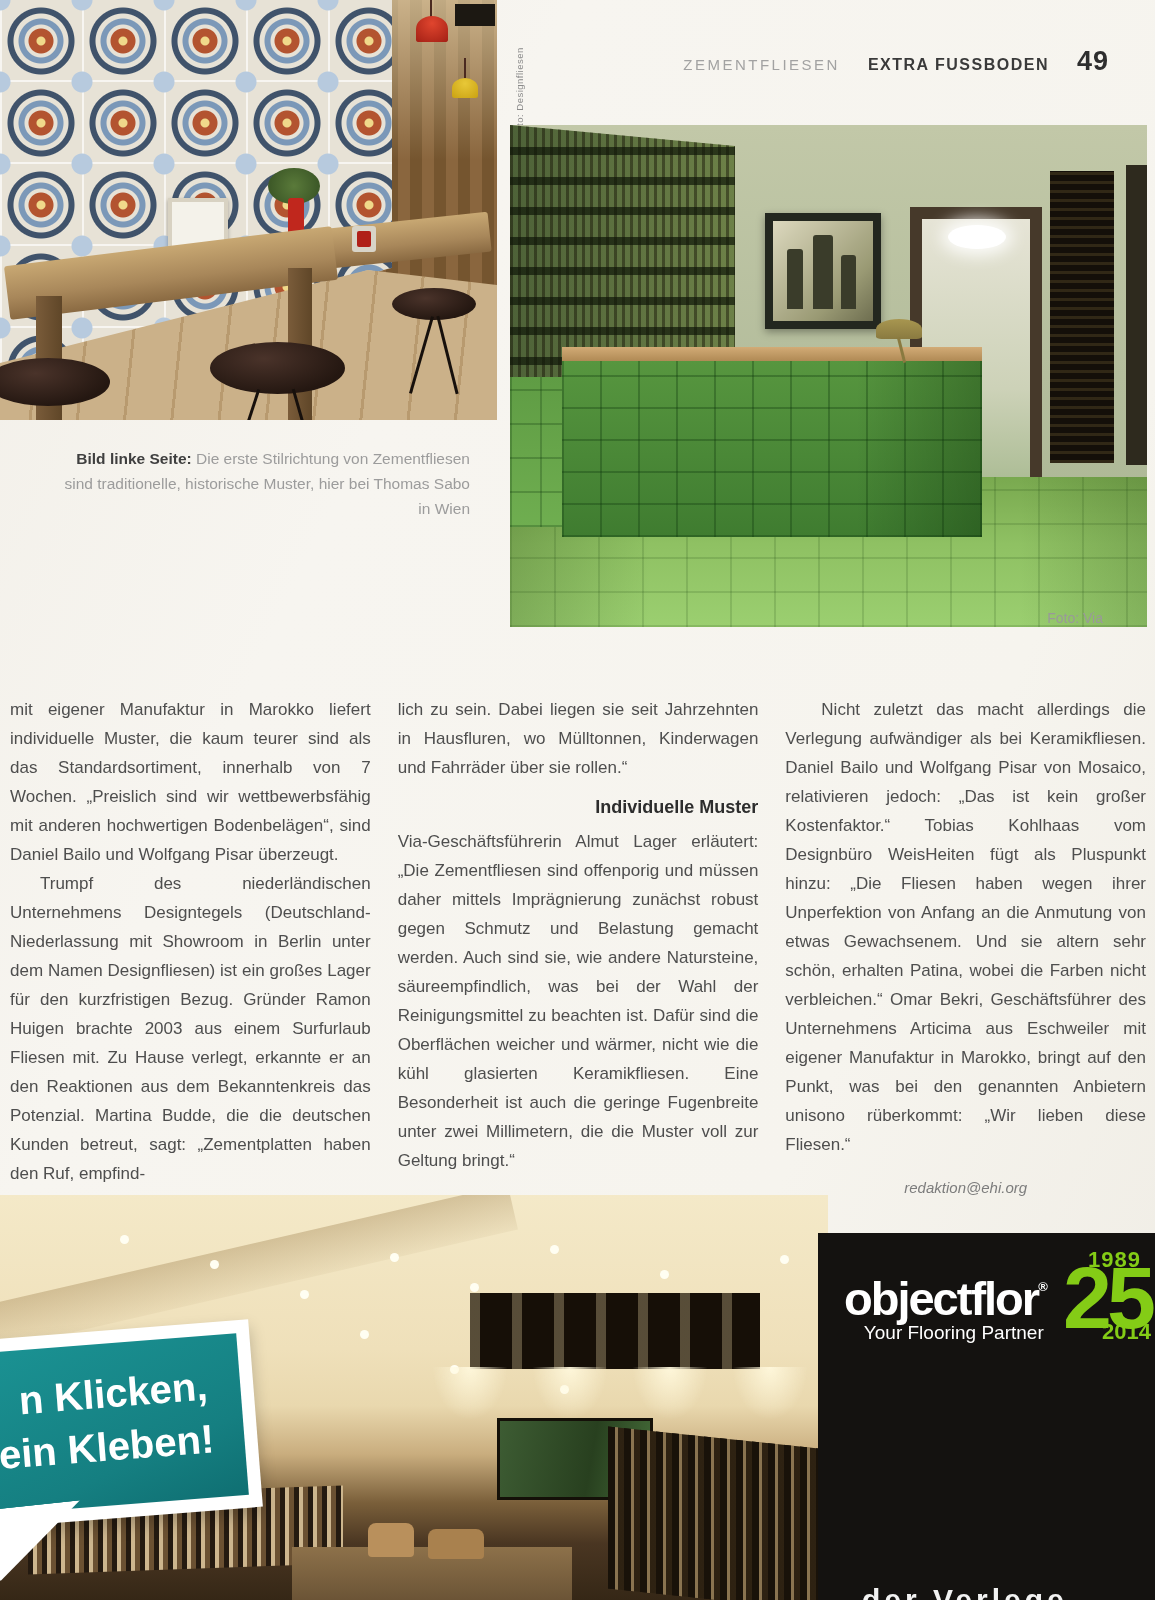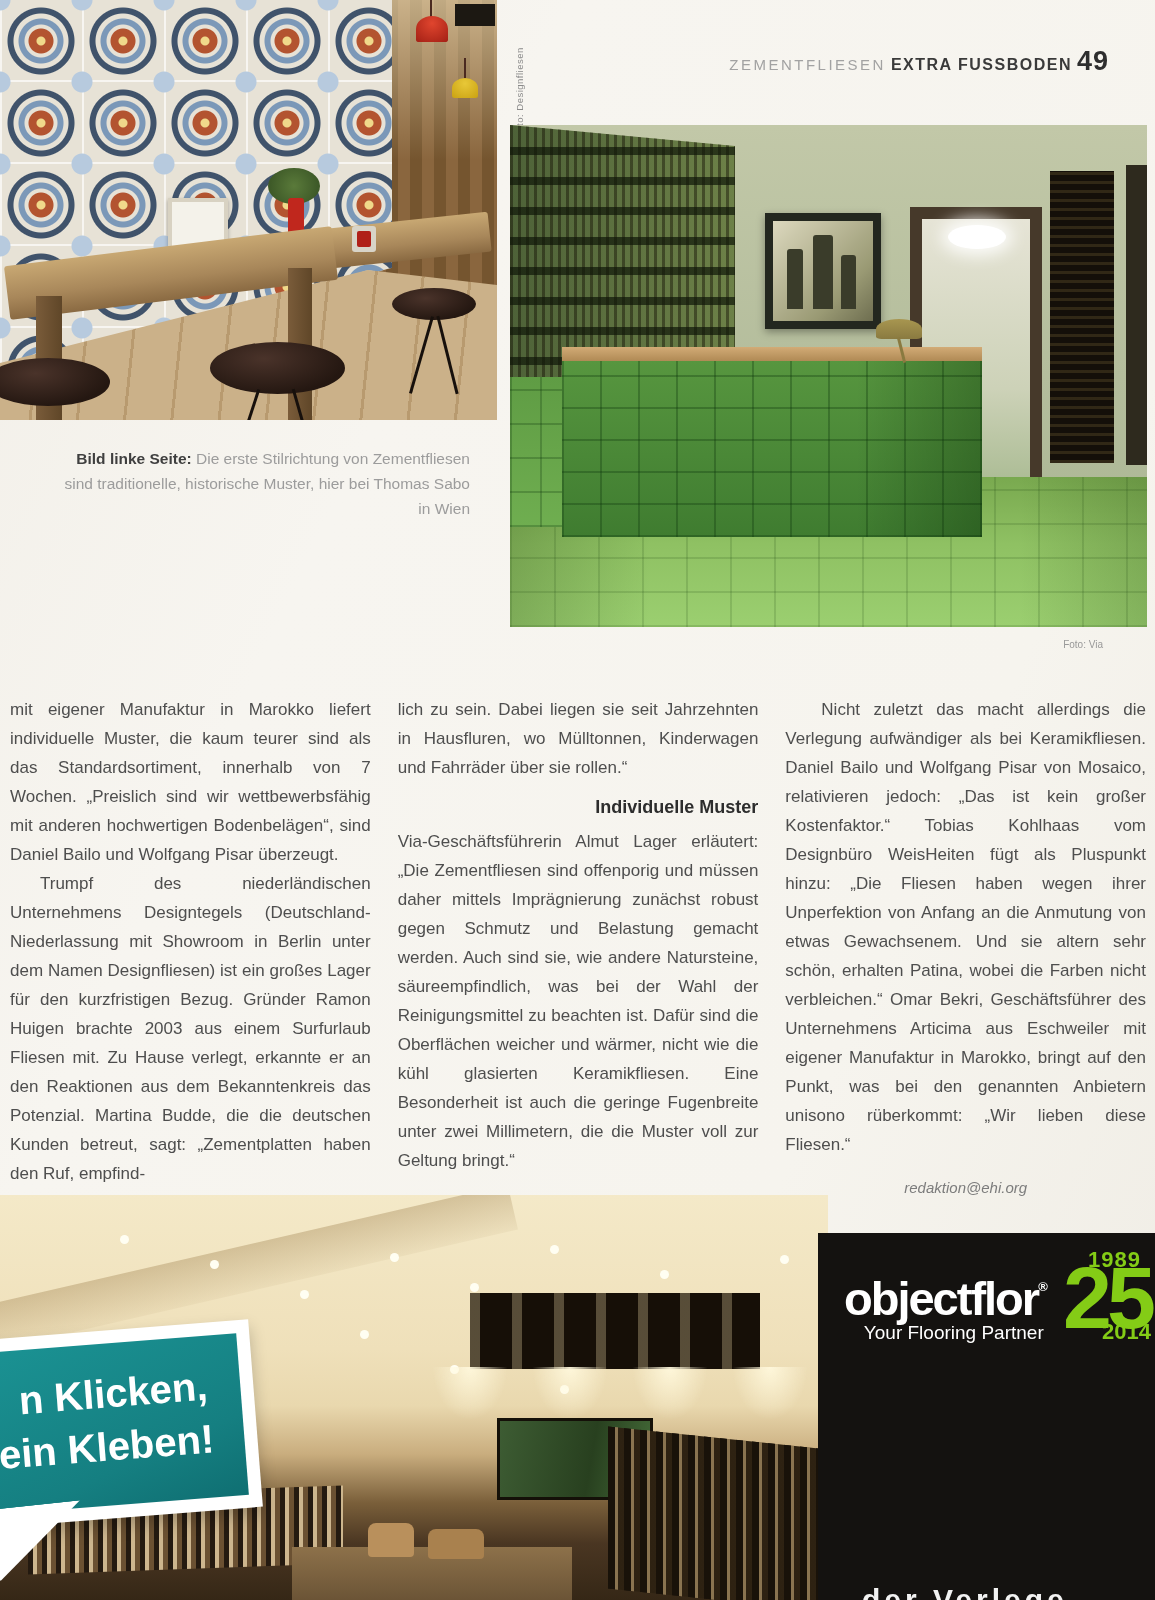--- a/index.html
+++ b/index.html
@@ -50,21 +50,21 @@
   .lamp-cord{position:absolute;width:2px;background:#4a2a20;}
   .lamp-red{position:absolute;left:416px;top:16px;width:32px;height:26px;border-radius:50% 50% 10% 10%;
       background:radial-gradient(circle at 50% 28%,#e0452e,#a32015);}
   .lamp-yellow{position:absolute;left:452px;top:78px;width:26px;height:20px;border-radius:50% 50% 10% 10%;
       background:radial-gradient(circle at 50% 28%,#e8c838,#caa212);}
 
   .credit-vert{left:514px;top:8px;height:130px;writing-mode:vertical-rl;transform:rotate(180deg);
       font-size:9.5px;color:#8a8a8a;letter-spacing:.5px;}
 
   
-  .header{right:46px;top:46px;display:flex;align-items:baseline;gap:5px;}
+  .header{right:46px;top:46px;display:flex;align-items:baseline;gap:28px;}
   .h-section{font-size:15px;color:#a2a2a2;letter-spacing:2.5px;}
   .h-title{font-size:16px;font-weight:bold;color:#3a3a3a;letter-spacing:1.5px;}
   .h-num{font-size:27px;font-weight:bold;color:#2e2e2e;letter-spacing:1px;}
 
   
   .aesop{left:510px;top:125px;width:637px;height:502px;
       background:linear-gradient(180deg,#c2c8a8 0,#b4bd9c 50%,#a8b492 100%);}
   .ae-shelves{position:absolute;left:0;top:0;width:225px;height:352px;
       clip-path:polygon(0 0,100% 6%,100% 100%,0 100%);
       background-image:
@@ -101,21 +101,21 @@
   .ae-counter{position:absolute;left:52px;top:236px;width:420px;height:176px;
       background-image:
         linear-gradient(90deg,rgba(0,0,0,0) 70%,rgba(0,30,0,.28)),
         repeating-linear-gradient(90deg,rgba(10,50,10,.3) 0 2px,rgba(0,0,0,0) 2px 38px),
         repeating-linear-gradient(0deg,rgba(10,50,10,.3) 0 2px,rgba(0,0,0,0) 2px 32px),
         linear-gradient(180deg,#57963f,#3f7c30);}
   .ae-lamp{position:absolute;left:366px;top:194px;width:46px;height:20px;border-radius:50% 50% 12% 12%;
       background:linear-gradient(180deg,#a89650,#8a7a40);}
   .ae-lamp-stem{position:absolute;left:390px;top:212px;width:3px;height:26px;background:#8a7a40;transform:rotate(-14deg);}
 
-  .credit-via{right:52px;top:639px;font-size:10px;color:#999;}
+  .credit-via{right:52px;top:610px;font-size:14px;color:#999;}
 
   
   .captions{left:58px;top:447px;width:412px;text-align:right;font-size:15.5px;line-height:1.6;color:#9c9c9c;}
   .captions b{color:#3f3f3f;font-weight:bold;}
 
   
   .article{left:10px;top:695px;width:1136px;display:flex;gap:27px;}
   .col{flex:1;min-width:0;}
   .col p{margin:0;font-size:17px;line-height:29px;color:#4e4e4e;text-align:justify;}
   .col p.ind{text-indent:30px;}

